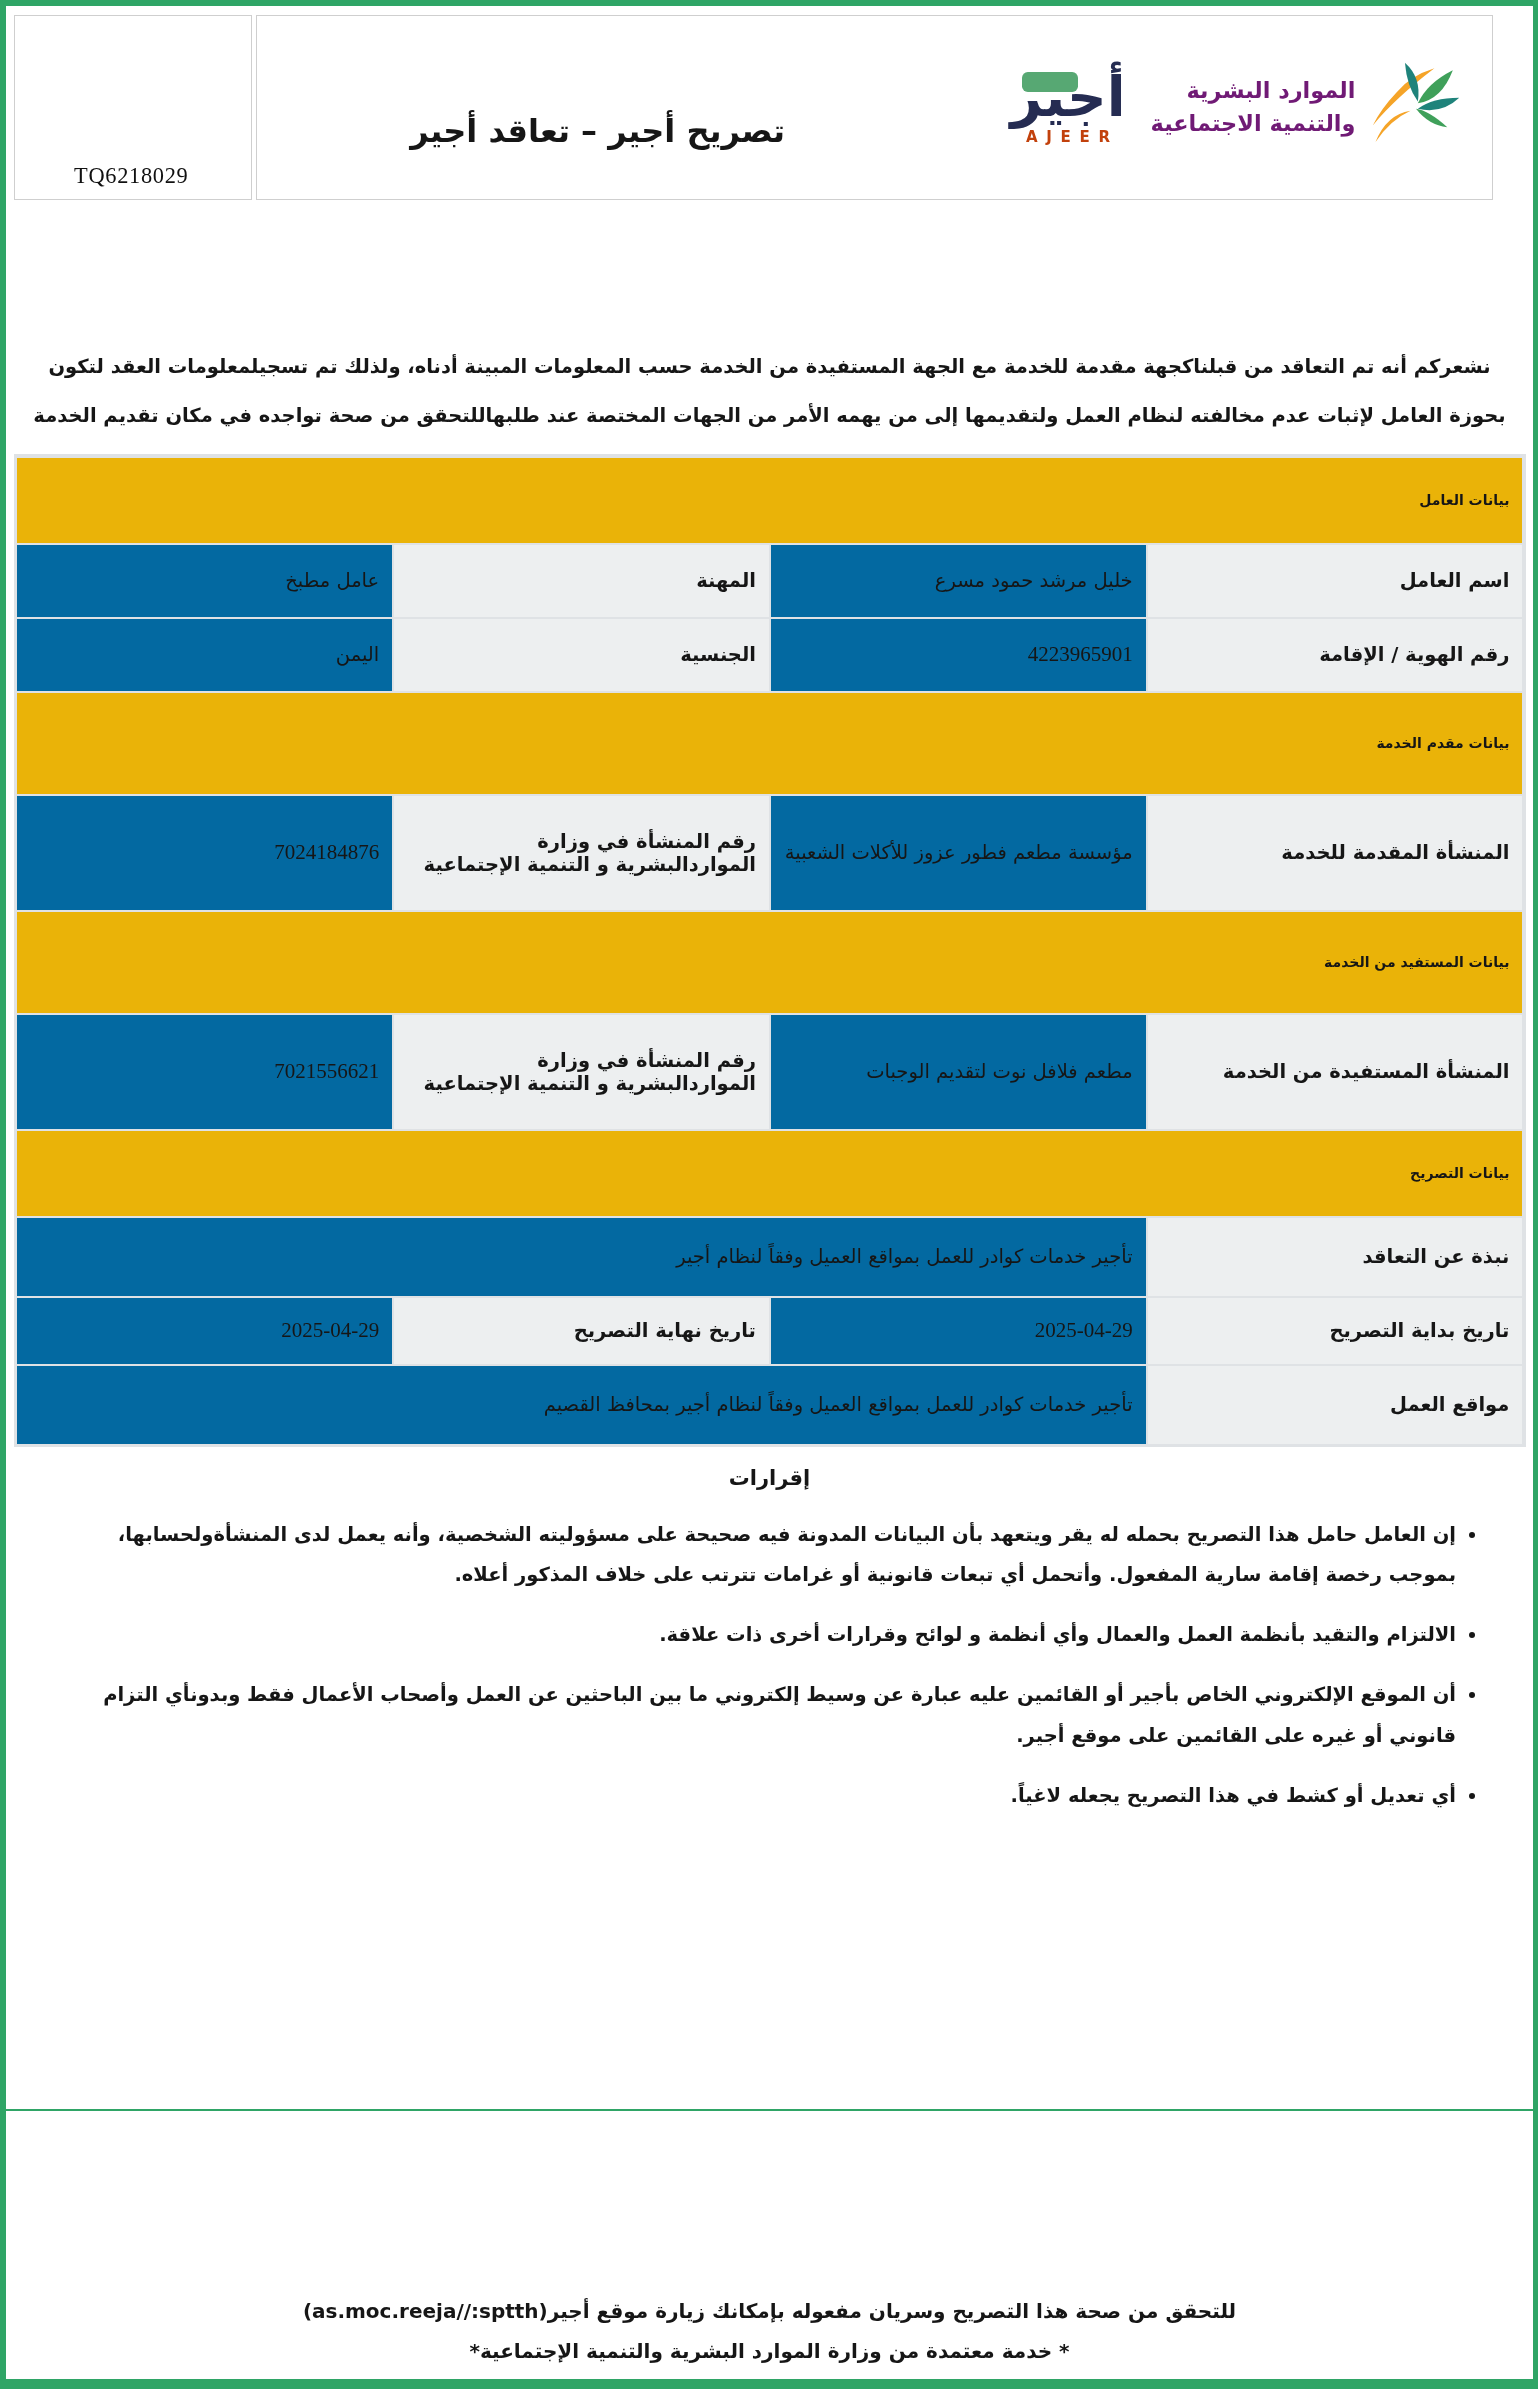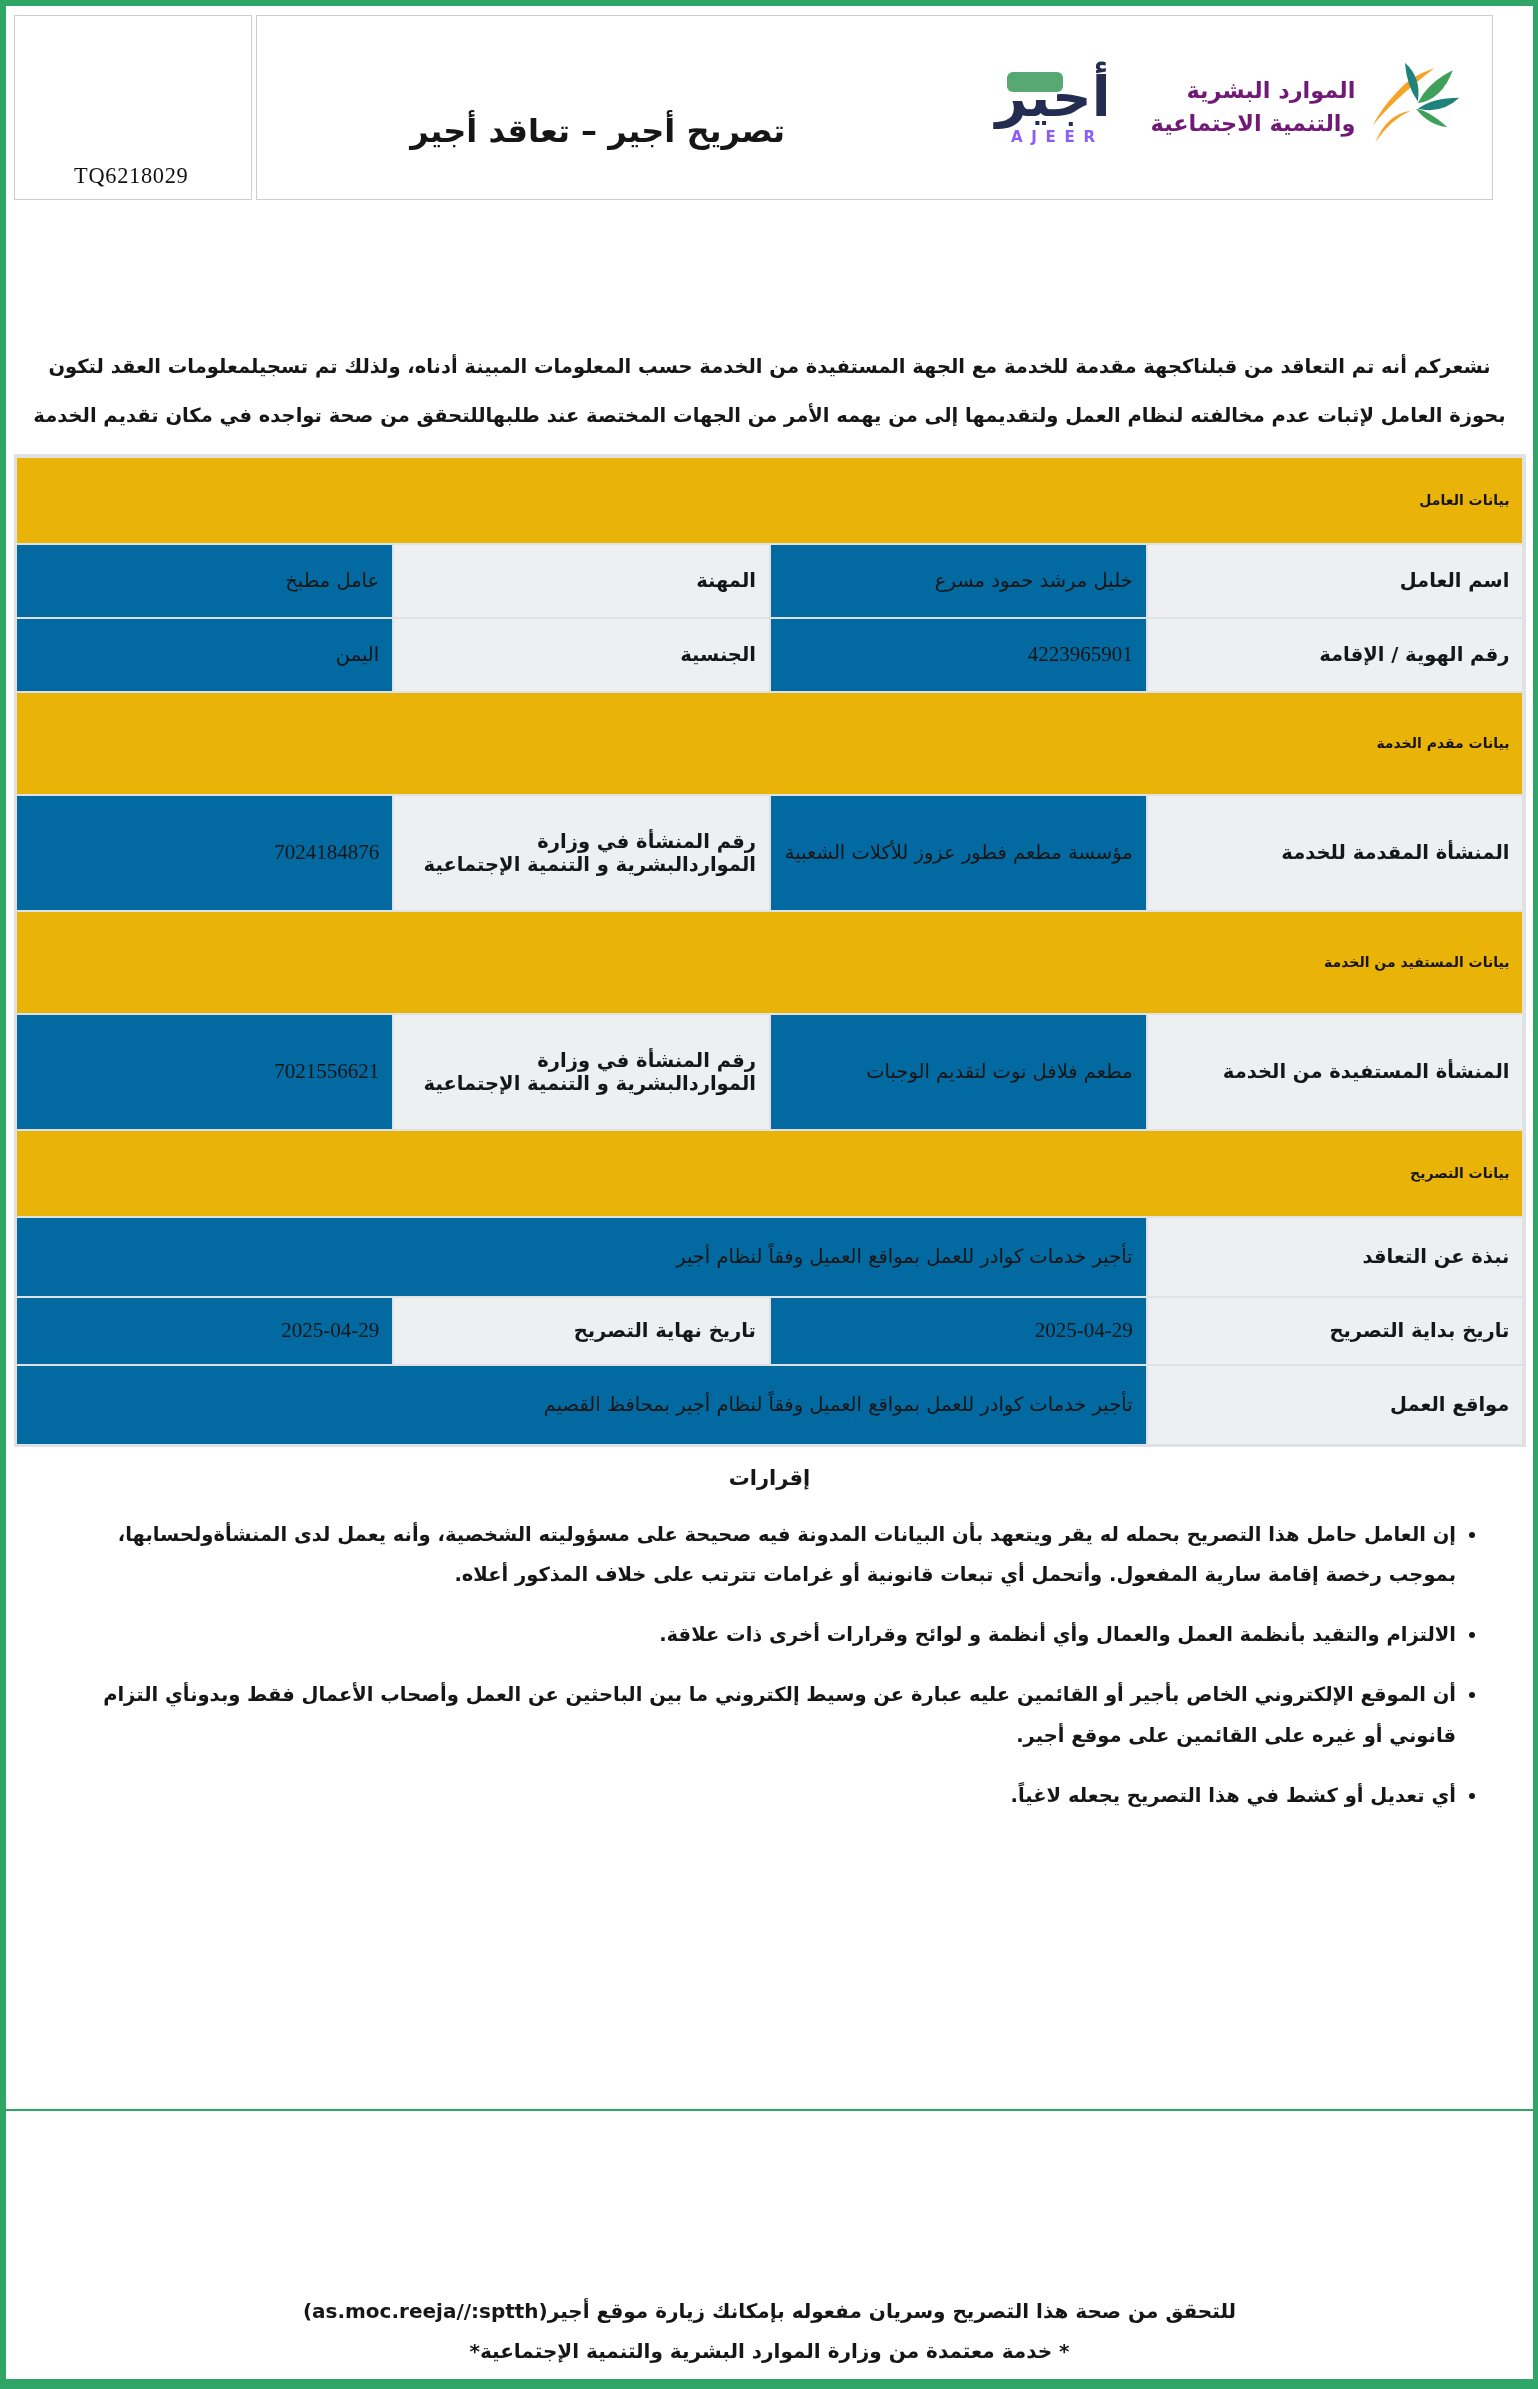--- a/index.html
+++ b/index.html
@@ -22,30 +22,30 @@
   .tq-num {
     position:absolute; left:59px; bottom:10px;
     font-family:"Liberation Serif","DejaVu Serif",serif;
     font-size:22.4px; letter-spacing:0.7px; color:#111;
   }
   .main-box { flex:1; margin-right:33px; display:flex; align-items:center; justify-content:space-between; }
   .doc-title {
     margin-left:153px; font-size:32px; font-weight:bold;
     direction:rtl; white-space:nowrap;margin-top:48px;
   }
-  .logo-group { display:flex; align-items:center; gap:40px; padding-right:30px; }
+  .logo-group { display:flex; align-items:center; gap:25px; padding-right:30px; }
 
   .ajeer { text-align:center; }
   .ajeer-ar { position:relative; font-size:55px; line-height:1.05; font-weight:bold; color:#252c52; direction:rtl; }
   .ajeer-ar .accent {
     position:absolute; top:2.9px; left:11.6px; width:56px; height:20px;
     background:#57a873; border-radius:5.8px; z-index:0;
   }
   .ajeer-ar .word { position:relative; z-index:1; }
-  .ajeer-en { margin-top:1.4px; color:#8b5cf6; font-size:15px; font-weight:bold; letter-spacing:8.7px; text-indent:8.7px; }
+  .ajeer-en { margin-top:1.4px; color:#c2410c; font-size:15px; font-weight:bold; letter-spacing:8.7px; text-indent:8.7px; }
 
   .ministry { display:flex; align-items:center; gap:14.4px; }
   .ministry-text {
     direction:rtl; text-align:right; color:#701a75;
     font-size:22.4px; font-weight:bold; line-height:1.5; white-space:nowrap;
   }
   .palm { width:92px; height:92px; flex:none; }
 
   
   .intro {

